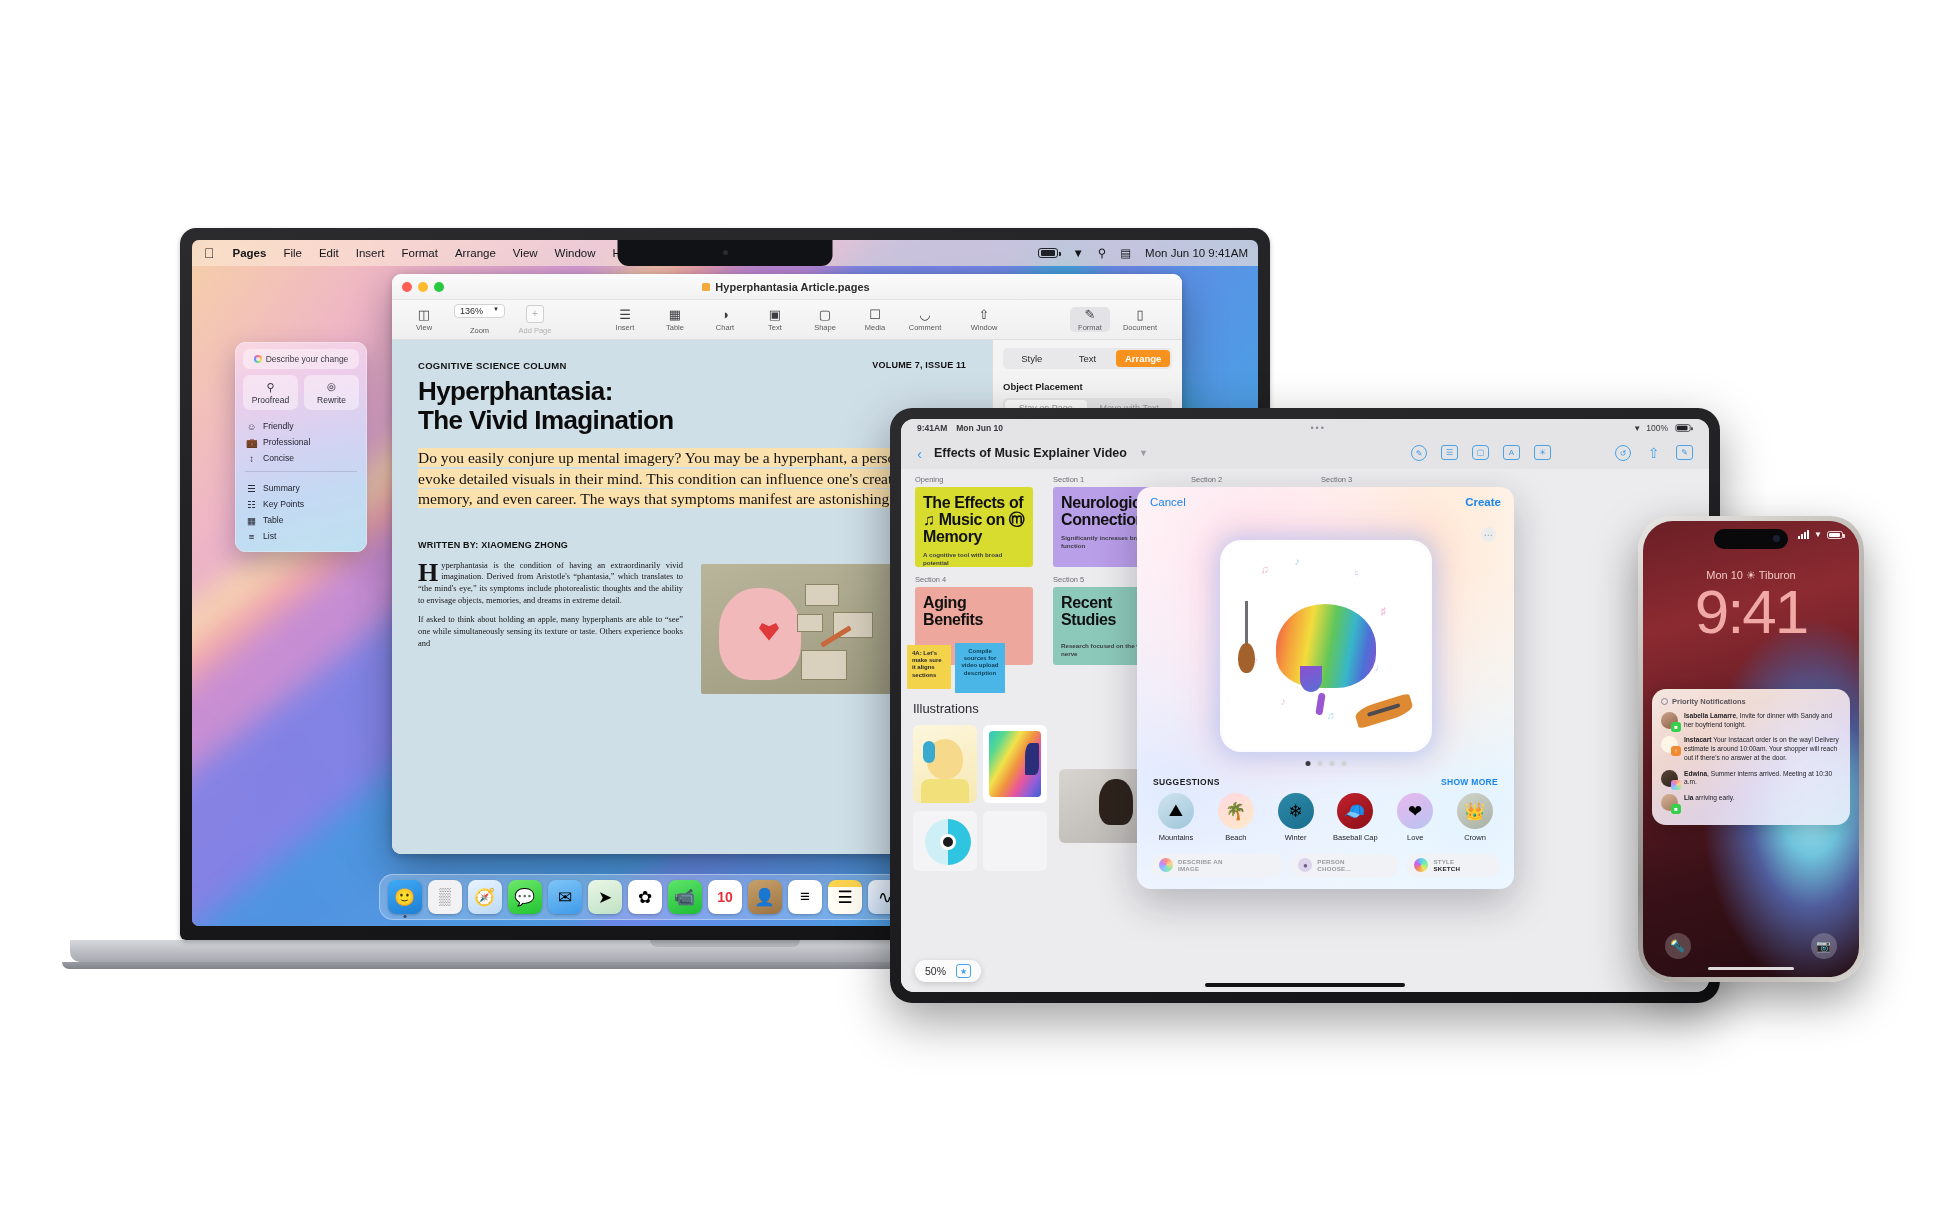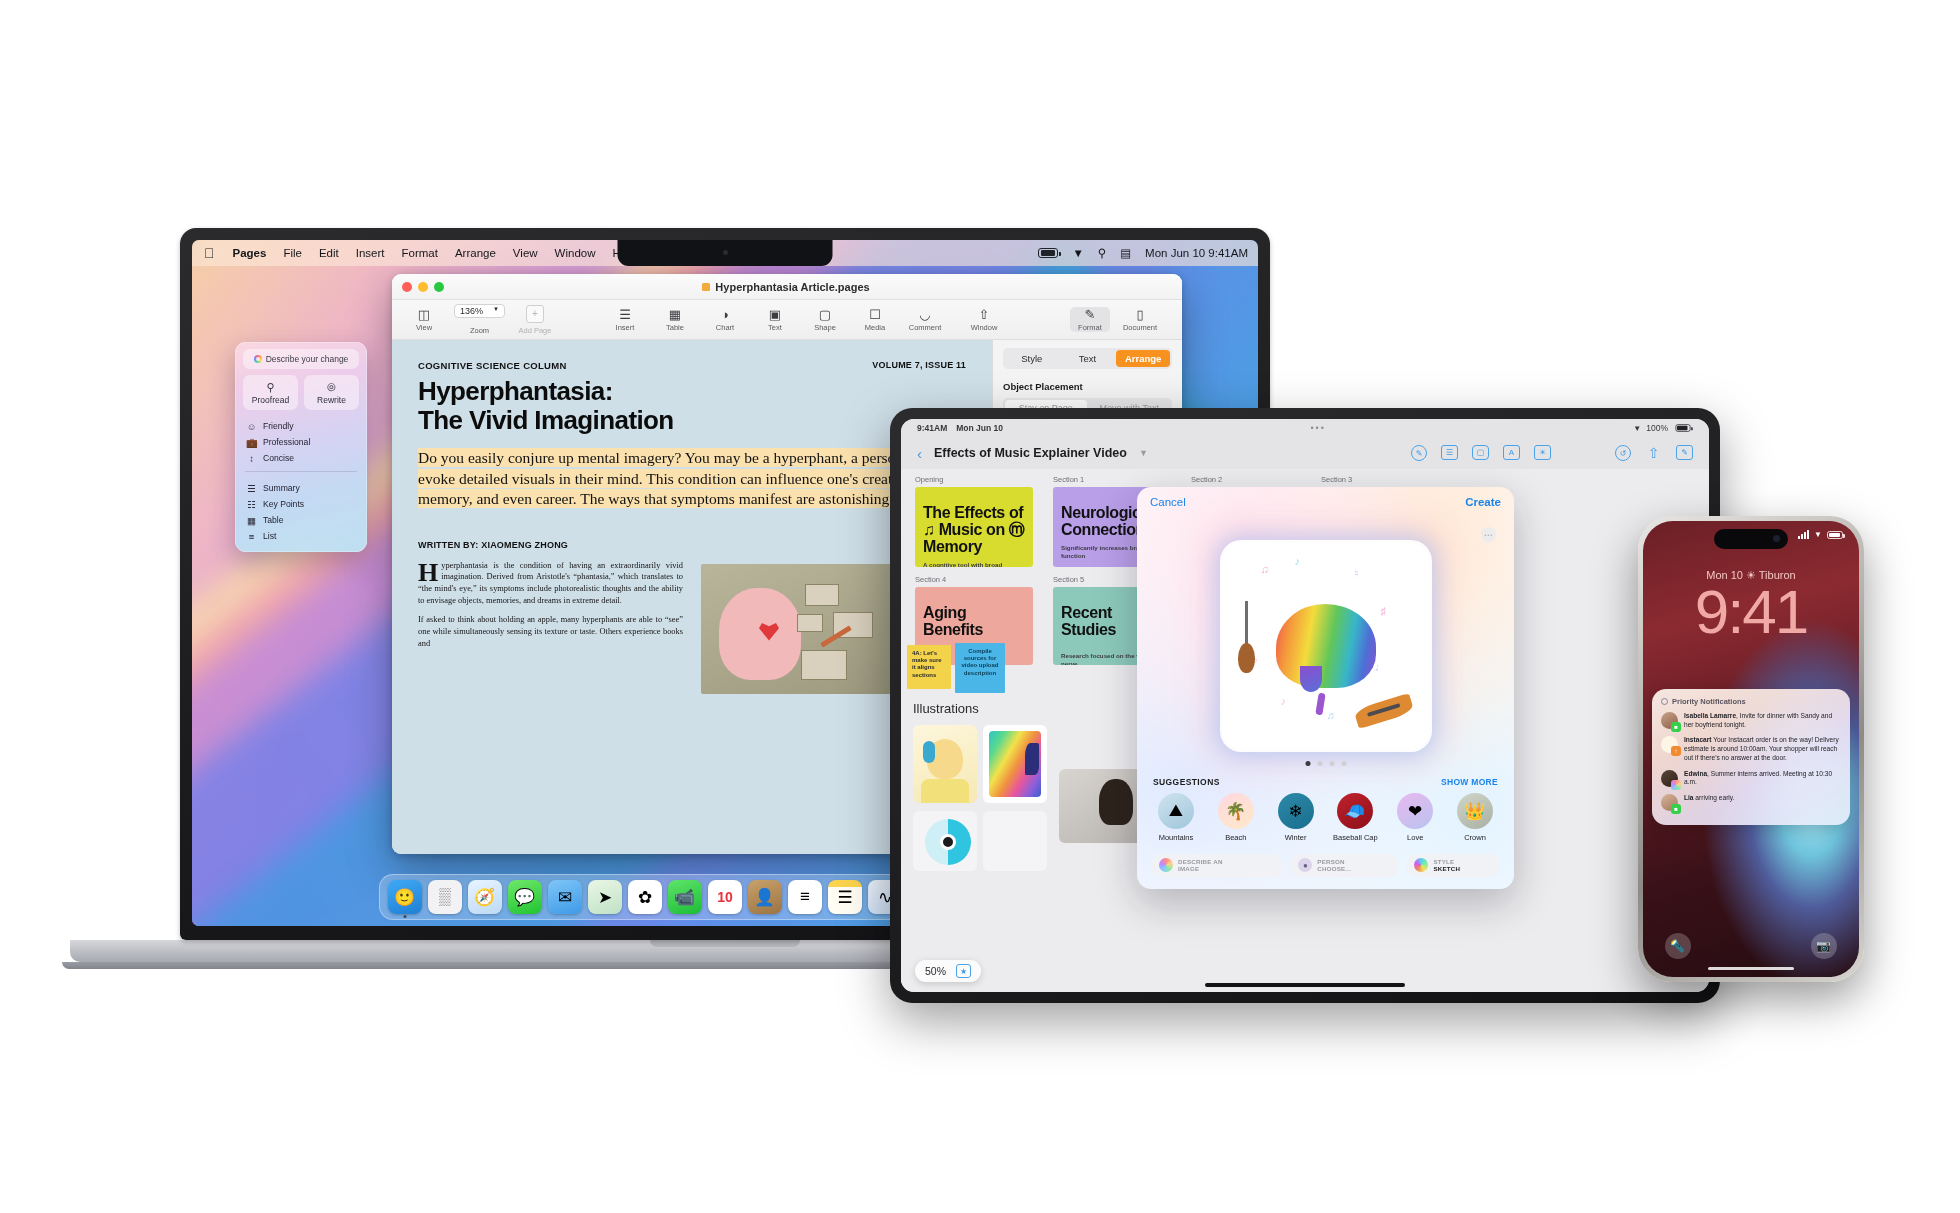--- a/index.html
+++ b/index.html
@@ -163,21 +163,21 @@
   .ip-back{color:#3e9be8;font-size:15px;}
   .ip-doctitle{font-size:12.5px;font-weight:bold;color:#1c1c1e;}
   .chev{color:#9a9aa0;font-size:9px;}
   .ip-tools{flex:1;display:flex;justify-content:flex-end;gap:14px;}
   .ip-tools .ti{width:17px;height:15px;border:1.4px solid #4aa3e8;border-radius:3px;display:flex;align-items:center;justify-content:center;font-size:8px;color:#3f9ae6;}
   .ip-tools .ti.circ{border-radius:50%;width:16px;height:16px;}
   .ip-tools .ti.plain{border:none;font-size:14px;}
   .ip-board{position:absolute;top:50px;left:0;right:0;bottom:0;background:#ececee;overflow:hidden;}
 
   .sec-lab{position:absolute;font-size:7.5px;color:#6e6e74;}
-  .card{position:absolute;border-radius:3px;padding:17px 8px;overflow:hidden;}
+  .card{position:absolute;border-radius:3px;padding:7px 8px;overflow:hidden;}
   .card .ct{font-size:16px;font-weight:bold;line-height:1.07;color:#111;letter-spacing:-.4px;}
   .card .cs{font-size:6.2px;color:#3c3c42;margin-top:6px;line-height:1.25;font-weight:bold;}
   .sticky{position:absolute;border-radius:1px;padding:5px;font-size:6px;line-height:1.2;color:#2a2a30;font-weight:bold;}
   .para-card{position:absolute;background:#dcebe8;border-radius:2px;padding:8px;font-size:6.2px;line-height:1.35;color:#3a3a40;}
   .para-card b{color:#18181c;}
   .ill-h{position:absolute;font-size:13px;color:#2a2a2e;font-weight:500;}
   .ill-tile{position:absolute;background:#f4f4f6;border-radius:6px;overflow:hidden;}
   .zoom-pill2{position:absolute;left:14px;bottom:10px;display:flex;align-items:center;gap:10px;background:rgba(252,252,253,.94);border-radius:14px;padding:4px 10px;box-shadow:0 2px 7px rgba(0,0,0,.16);}
   .zoom-pill2 .zv{font-size:10.5px;color:#2b2b30;}
   .zoom-pill2 .zs{width:15px;height:14px;border:1.3px solid #4aa3e8;border-radius:3px;display:flex;align-items:center;justify-content:center;color:#3f9ae6;font-size:8px;}

